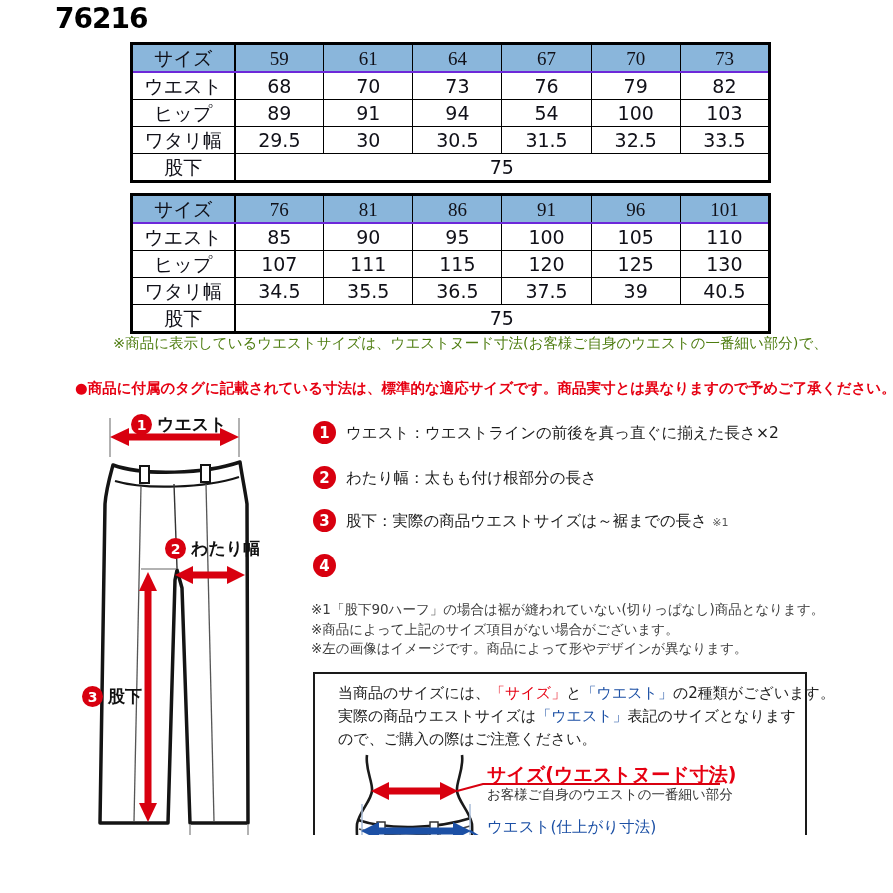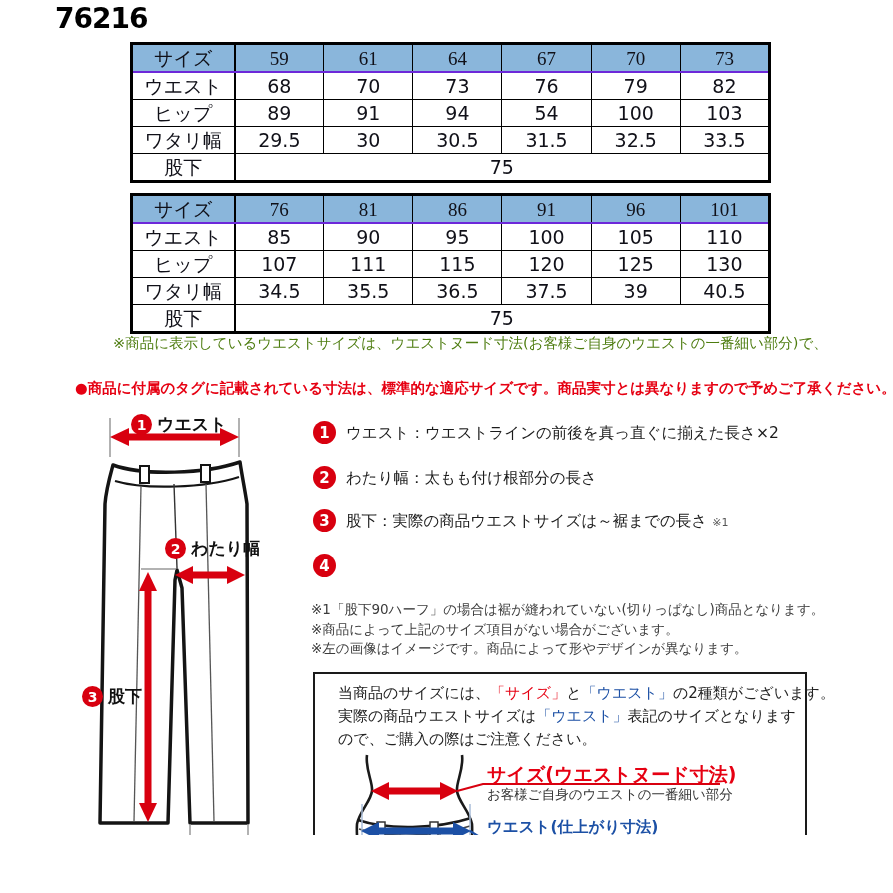--- a/index.html
+++ b/index.html
@@ -56,21 +56,21 @@
               border:2.5px solid #1a1a1a; background:#fff; box-sizing:border-box; }
   .ib-text { position:absolute; left:15px; top:8px; font-size:15px; line-height:23px;
              white-space:nowrap;margin-left:8px; }
   .ib-text .k { color:#222; } .ib-text .r { color:#E60012; } .ib-text .b { color:#1C50A5; }
   .ib-svg { position:absolute; left:0; top:0; }
   .ib-nude-label { position:absolute; left:172px; top:88px; font-size:19px;
                    font-weight:bold; color:#E60012; white-space:nowrap; }
   .ib-nude-desc  { position:absolute; left:172px; top:112px; font-size:13.5px;
                    color:#333; white-space:nowrap; }
   .ib-fin-label  { position:absolute; left:172px; top:143px; font-size:15.5px;
-                   font-weight:bold; color:#1C50A5; white-space:nowrap; }
+                   font-weight:normal; color:#1C50A5; white-space:nowrap; }
   .ib-fin-desc   { position:absolute; left:172px; top:168px; font-size:13.5px;
                    color:#333; white-space:nowrap; }
 </style>
 </head>
 <body>
 
 <div class="page">
 
   <div class="product-code">76216</div>
 

